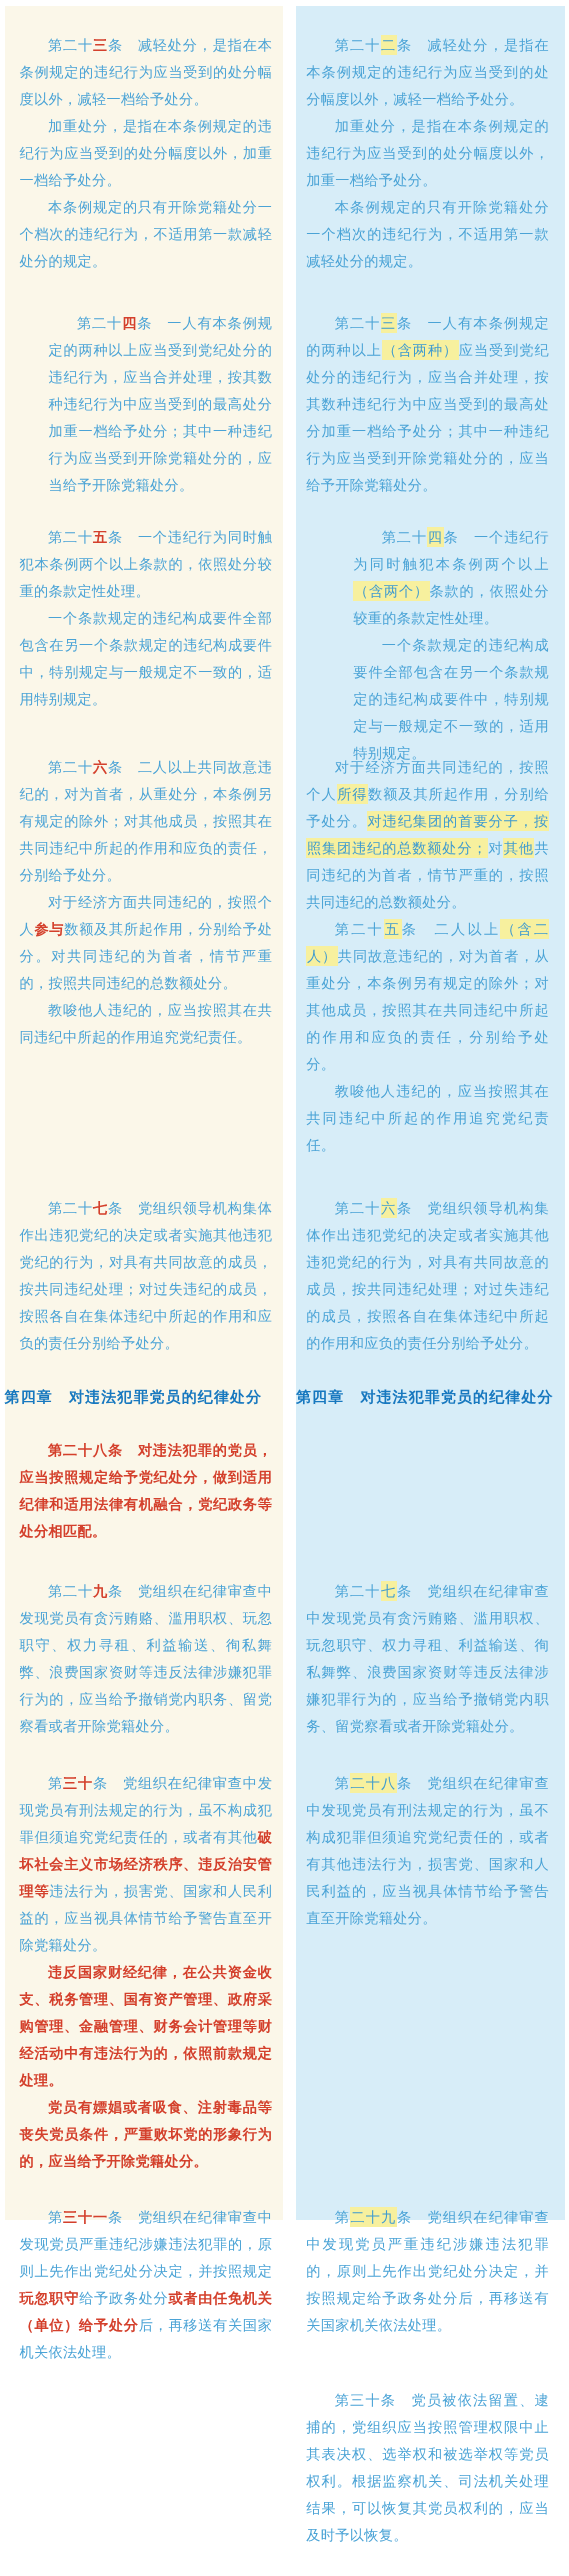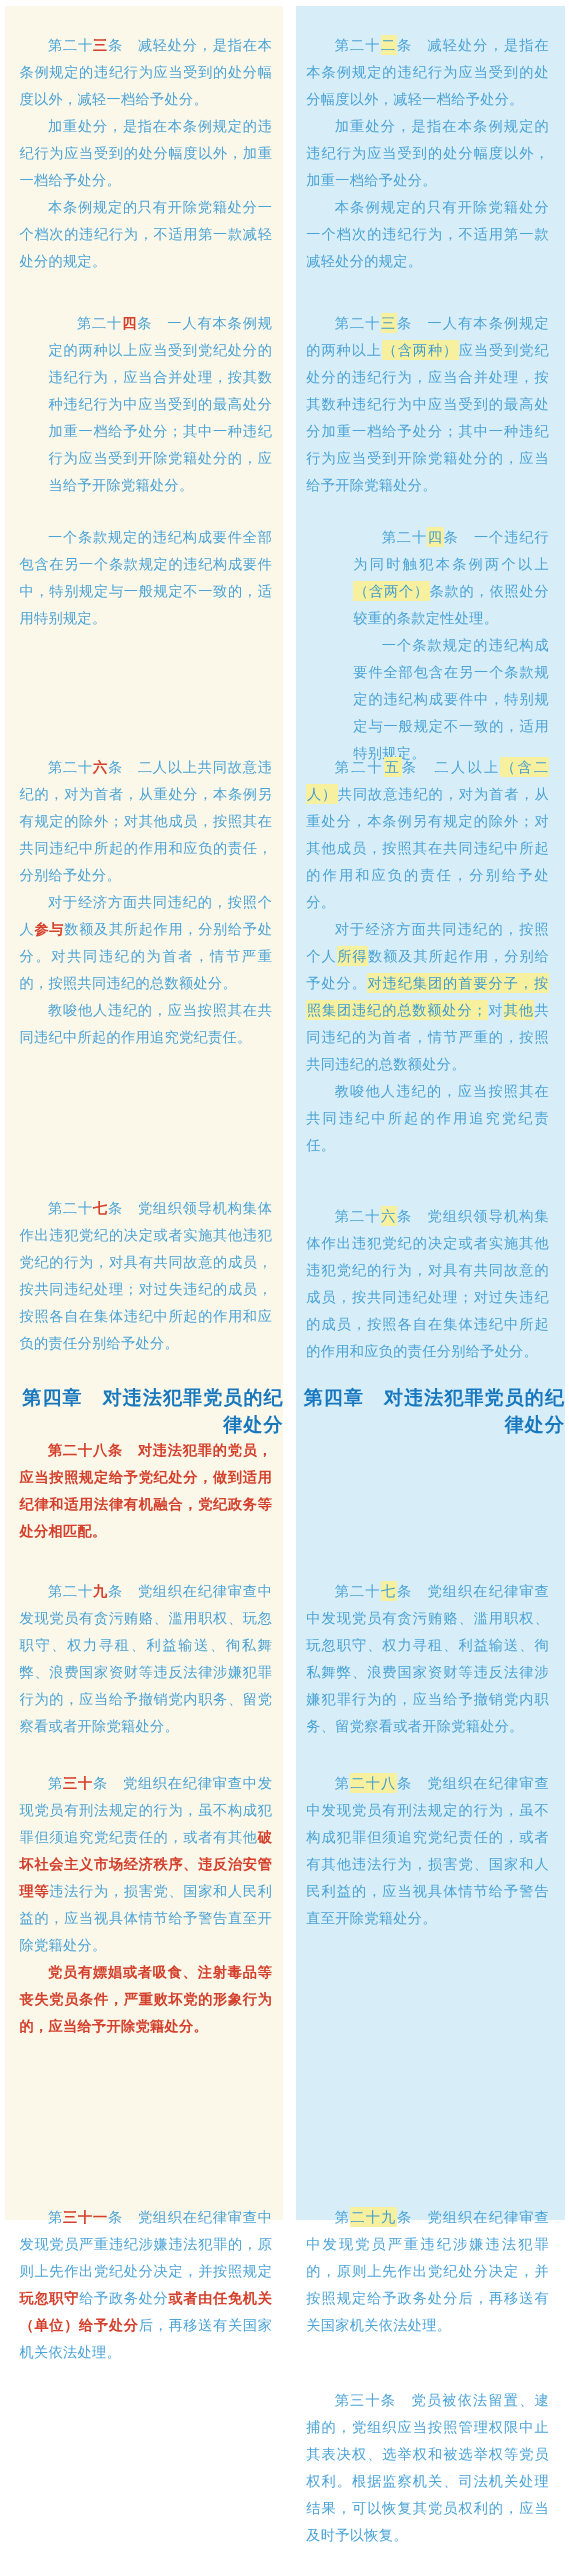--- a/index.html
+++ b/index.html
@@ -8,21 +8,21 @@
   .column{position:absolute;top:6px;height:2214px;}
   .col-left{left:4.6px;width:279px;background:#fbf7e9;}
   .col-right{left:296px;width:269px;background:#d7edf8;text-decoration:underline;}
   .divider{position:absolute;left:283px;top:0;width:12.5px;height:2576px;background:#ffffff;}
   .block{position:absolute;}
   .col-left .article{left:15px;right:11.4px;}
   .col-right .article{left:10.3px;right:16px;}
   .chapter{left:0;right:0;}
   .para{margin:0;font-size:14.2px;line-height:27px;letter-spacing:0.3px;
         text-indent:2em;text-align:justify;color:#4aa3d6;}
-  .chapter .para{text-indent:0;text-align:right;font-weight:bold;font-size:19px;
+  .chapter .para{text-indent:0;text-align:left;font-weight:bold;font-size:15px;
         color:#1778bf;letter-spacing:1.1px;}
   .seg-n{color:#4aa3d6;}
   .seg-r{color:#d4402c;font-weight:bold;}
   .seg-hl{color:#3f9bd0;background:#f7f09e;padding:1.7px 0.6px;box-decoration-break:clone;
         -webkit-box-decoration-break:clone;}
   .seg-ch{color:#1778bf;}
 </style>
 </head>
 <body>
 
@@ -30,20 +30,21 @@
   <div class="column col-left">
       <div class="block article" style="top: 26px;">
         <p class="para"><span class="seg-n">第二十</span><span class="seg-r">三</span><span class="seg-n">条</span><span class="seg-n">　</span><span class="seg-n">减轻处分，是指在本条例规定的违纪行为应当受到的处分幅度以外，减轻一档给予处分。</span></p>
         <p class="para"><span class="seg-n">加重处分，是指在本条例规定的违纪行为应当受到的处分幅度以外，加重一档给予处分。</span></p>
         <p class="para"><span class="seg-n">本条例规定的只有开除党籍处分一个档次的违纪行为，不适用第一款减轻处分的规定。</span></p>
       </div>
       <div class="block article" style="top: 304px; margin-left: 29px;">
         <p class="para"><span class="seg-n">第二十</span><span class="seg-r">四</span><span class="seg-n">条</span><span class="seg-n">　</span><span class="seg-n">一人有本条例规定的两种以上应当受到党纪处分的违纪行为，应当合并处理，按其数种违纪行为中应当受到的最高处分加重一档给予处分；其中一种违纪行为应当受到开除党籍处分的，应当给予开除党籍处分。</span></p>
       </div>
       <div class="block article" style="top: 518px;">
+        <p class="para"><span class="seg-n">第二十</span><span class="seg-r">五</span><span class="seg-n">条</span><span class="seg-n">　</span><span class="seg-n">一个违纪行为同时触犯本条例两个以上条款的，依照处分较重的条款定性处理。</span></p>
         <p class="para"><span class="seg-n">一个条款规定的违纪构成要件全部包含在另一个条款规定的违纪构成要件中，特别规定与一般规定不一致的，适用特别规定。</span></p>
       </div>
       <div class="block article" style="top: 748px;">
         <p class="para"><span class="seg-n">第二十</span><span class="seg-r">六</span><span class="seg-n">条</span><span class="seg-n">　</span><span class="seg-n">二人以上共同故意违纪的，对为首者，从重处分，本条例另有规定的除外；对其他成员，按照其在共同违纪中所起的作用和应负的责任，分别给予处分。</span></p>
         <p class="para"><span class="seg-n">对于经济方面共同违纪的，按照个人</span><span class="seg-r">参与</span><span class="seg-n">数额及其所起作用，分别给予处分。对共同违纪的为首者，情节严重的，按照共同违纪的总数额处分。</span></p>
         <p class="para"><span class="seg-n">教唆他人违纪的，应当按照其在共同违纪中所起的作用追究党纪责任。</span></p>
       </div>
       <div class="block article" style="top: 1189px;">
         <p class="para"><span class="seg-n">第二十</span><span class="seg-r">七</span><span class="seg-n">条</span><span class="seg-n">　</span><span class="seg-n">党组织领导机构集体作出违犯党纪的决定或者实施其他违犯党纪的行为，对具有共同故意的成员，按共同违纪处理；对过失违纪的成员，按照各自在集体违纪中所起的作用和应负的责任分别给予处分。</span></p>
       </div>
@@ -51,20 +52,21 @@
         <p class="para"><span class="seg-ch">第四章　对违法犯罪党员的纪律处分</span></p>
       </div>
       <div class="block article" style="top: 1431px;">
         <p class="para"><span class="seg-r">第二十八条</span><span class="seg-n">　</span><span class="seg-r">对违法犯罪的党员，应当按照规定给予党纪处分，做到适用纪律和适用法律有机融合，党纪政务等处分相匹配。</span></p>
       </div>
       <div class="block article" style="top: 1572px;">
         <p class="para"><span class="seg-n">第二十</span><span class="seg-r">九</span><span class="seg-n">条</span><span class="seg-n">　</span><span class="seg-n">党组织在纪律审查中发现党员有贪污贿赂、滥用职权、玩忽职守、权力寻租、利益输送、徇私舞弊、浪费国家资财等违反法律涉嫌犯罪行为的，应当给予撤销党内职务、留党察看或者开除党籍处分。</span></p>
       </div>
       <div class="block article" style="top: 1764px;">
         <p class="para"><span class="seg-n">第</span><span class="seg-r">三十</span><span class="seg-n">条</span><span class="seg-n">　</span><span class="seg-n">党组织在纪律审查中发现党员有刑法规定的行为，虽不构成犯罪但须追究党纪责任的，或者有其他</span><span class="seg-r">破坏社会主义市场经济秩序、违反治安管理等</span><span class="seg-n">违法行为，损害党、国家和人民利益的，应当视具体情节给予警告直至开除党籍处分。</span></p>
+        <p class="para"><span class="seg-r">违反国家财经纪律，在公共资金收支、税务管理、国有资产管理、政府采购管理、金融管理、财务会计管理等财经活动中有违法行为的，依照前款规定处理。</span></p>
         <p class="para"><span class="seg-r">党员有嫖娼或者吸食、注射毒品等丧失党员条件，严重败坏党的形象行为的，应当给予开除党籍处分。</span></p>
       </div>
       <div class="block article" style="top: 2198px;">
         <p class="para"><span class="seg-n">第</span><span class="seg-r">三十一</span><span class="seg-n">条</span><span class="seg-n">　</span><span class="seg-n">党组织在纪律审查中发现党员严重违纪涉嫌违法犯罪的，原则上先作出党纪处分决定，并按照规定</span><span class="seg-r">玩忽职守</span><span class="seg-n">给予政务处分</span><span class="seg-r">或者由任免机关（单位）给予处分</span><span class="seg-n">后，再移送有关国家机关依法处理。</span></p>
       </div>
     </div>
   <div class="divider"></div>
   <div class="column col-right">
       <div class="block article" style="top: 26px;">
         <p class="para"><span class="seg-n">第二十</span><span class="seg-hl">二</span><span class="seg-n">条</span><span class="seg-n">　</span><span class="seg-n">减轻处分，是指在本条例规定的违纪行为应当受到的处分幅度以外，减轻一档给予处分。</span></p>
@@ -72,25 +74,25 @@
         <p class="para"><span class="seg-n">本条例规定的只有开除党籍处分一个档次的违纪行为，不适用第一款减轻处分的规定。</span></p>
       </div>
       <div class="block article" style="top: 304px;">
         <p class="para"><span class="seg-n">第二十</span><span class="seg-hl">三</span><span class="seg-n">条</span><span class="seg-n">　</span><span class="seg-n">一人有本条例规定的两种以上</span><span class="seg-hl">（含两种）</span><span class="seg-n">应当受到党纪处分的违纪行为，应当合并处理，按其数种违纪行为中应当受到的最高处分加重一档给予处分；其中一种违纪行为应当受到开除党籍处分的，应当给予开除党籍处分。</span></p>
       </div>
       <div class="block article" style="top: 518px; margin-left: 47px;">
         <p class="para"><span class="seg-n">第二十</span><span class="seg-hl">四</span><span class="seg-n">条</span><span class="seg-n">　</span><span class="seg-n">一个违纪行为同时触犯本条例两个以上</span><span class="seg-hl">（含两个）</span><span class="seg-n">条款的，依照处分较重的条款定性处理。</span></p>
         <p class="para"><span class="seg-n">一个条款规定的违纪构成要件全部包含在另一个条款规定的违纪构成要件中，特别规定与一般规定不一致的，适用特别规定。</span></p>
       </div>
       <div class="block article" style="top: 748px;">
+        <p class="para"><span class="seg-n">对于经济方面共同违纪的，按照个人</span><span class="seg-hl">所得</span><span class="seg-n">数额及其所起作用，分别给予处分。</span><span class="seg-hl">对违纪集团的首要分子，按照集团违纪的总数额处分；</span><span class="seg-n">对</span><span class="seg-hl">其他</span><span class="seg-n">共同违纪的为首者，情节严重的，按照共同违纪的总数额处分。</span></p>
         <p class="para"><span class="seg-n">第二十</span><span class="seg-hl">五</span><span class="seg-n">条</span><span class="seg-n">　</span><span class="seg-n">二人以上</span><span class="seg-hl">（含二人）</span><span class="seg-n">共同故意违纪的，对为首者，从重处分，本条例另有规定的除外；对其他成员，按照其在共同违纪中所起的作用和应负的责任，分别给予处分。</span></p>
-        <p class="para"><span class="seg-n">对于经济方面共同违纪的，按照个人</span><span class="seg-hl">所得</span><span class="seg-n">数额及其所起作用，分别给予处分。</span><span class="seg-hl">对违纪集团的首要分子，按照集团违纪的总数额处分；</span><span class="seg-n">对</span><span class="seg-hl">其他</span><span class="seg-n">共同违纪的为首者，情节严重的，按照共同违纪的总数额处分。</span></p>
         <p class="para"><span class="seg-n">教唆他人违纪的，应当按照其在共同违纪中所起的作用追究党纪责任。</span></p>
       </div>
-      <div class="block article" style="top: 1189px; margin-top: 8px;">
+      <div class="block article" style="top: 1189px;">
         <p class="para"><span class="seg-n">第二十</span><span class="seg-hl">六</span><span class="seg-n">条</span><span class="seg-n">　</span><span class="seg-n">党组织领导机构集体作出违犯党纪的决定或者实施其他违犯党纪的行为，对具有共同故意的成员，按共同违纪处理；对过失违纪的成员，按照各自在集体违纪中所起的作用和应负的责任分别给予处分。</span></p>
       </div>
       <div class="block chapter" style="top: 1378px;">
         <p class="para"><span class="seg-ch">第四章　对违法犯罪党员的纪律处分</span></p>
       </div>
       <div class="block article" style="top: 1572px;">
         <p class="para"><span class="seg-n">第二十</span><span class="seg-hl">七</span><span class="seg-n">条</span><span class="seg-n">　</span><span class="seg-n">党组织在纪律审查中发现党员有贪污贿赂、滥用职权、玩忽职守、权力寻租、利益输送、徇私舞弊、浪费国家资财等违反法律涉嫌犯罪行为的，应当给予撤销党内职务、留党察看或者开除党籍处分。</span></p>
       </div>
       <div class="block article" style="top: 1764px;">
         <p class="para"><span class="seg-n">第</span><span class="seg-hl">二十八</span><span class="seg-n">条</span><span class="seg-n">　</span><span class="seg-n">党组织在纪律审查中发现党员有刑法规定的行为，虽不构成犯罪但须追究党纪责任的，或者有其他违法行为，损害党、国家和人民利益的，应当视具体情节给予警告直至开除党籍处分。</span></p>

